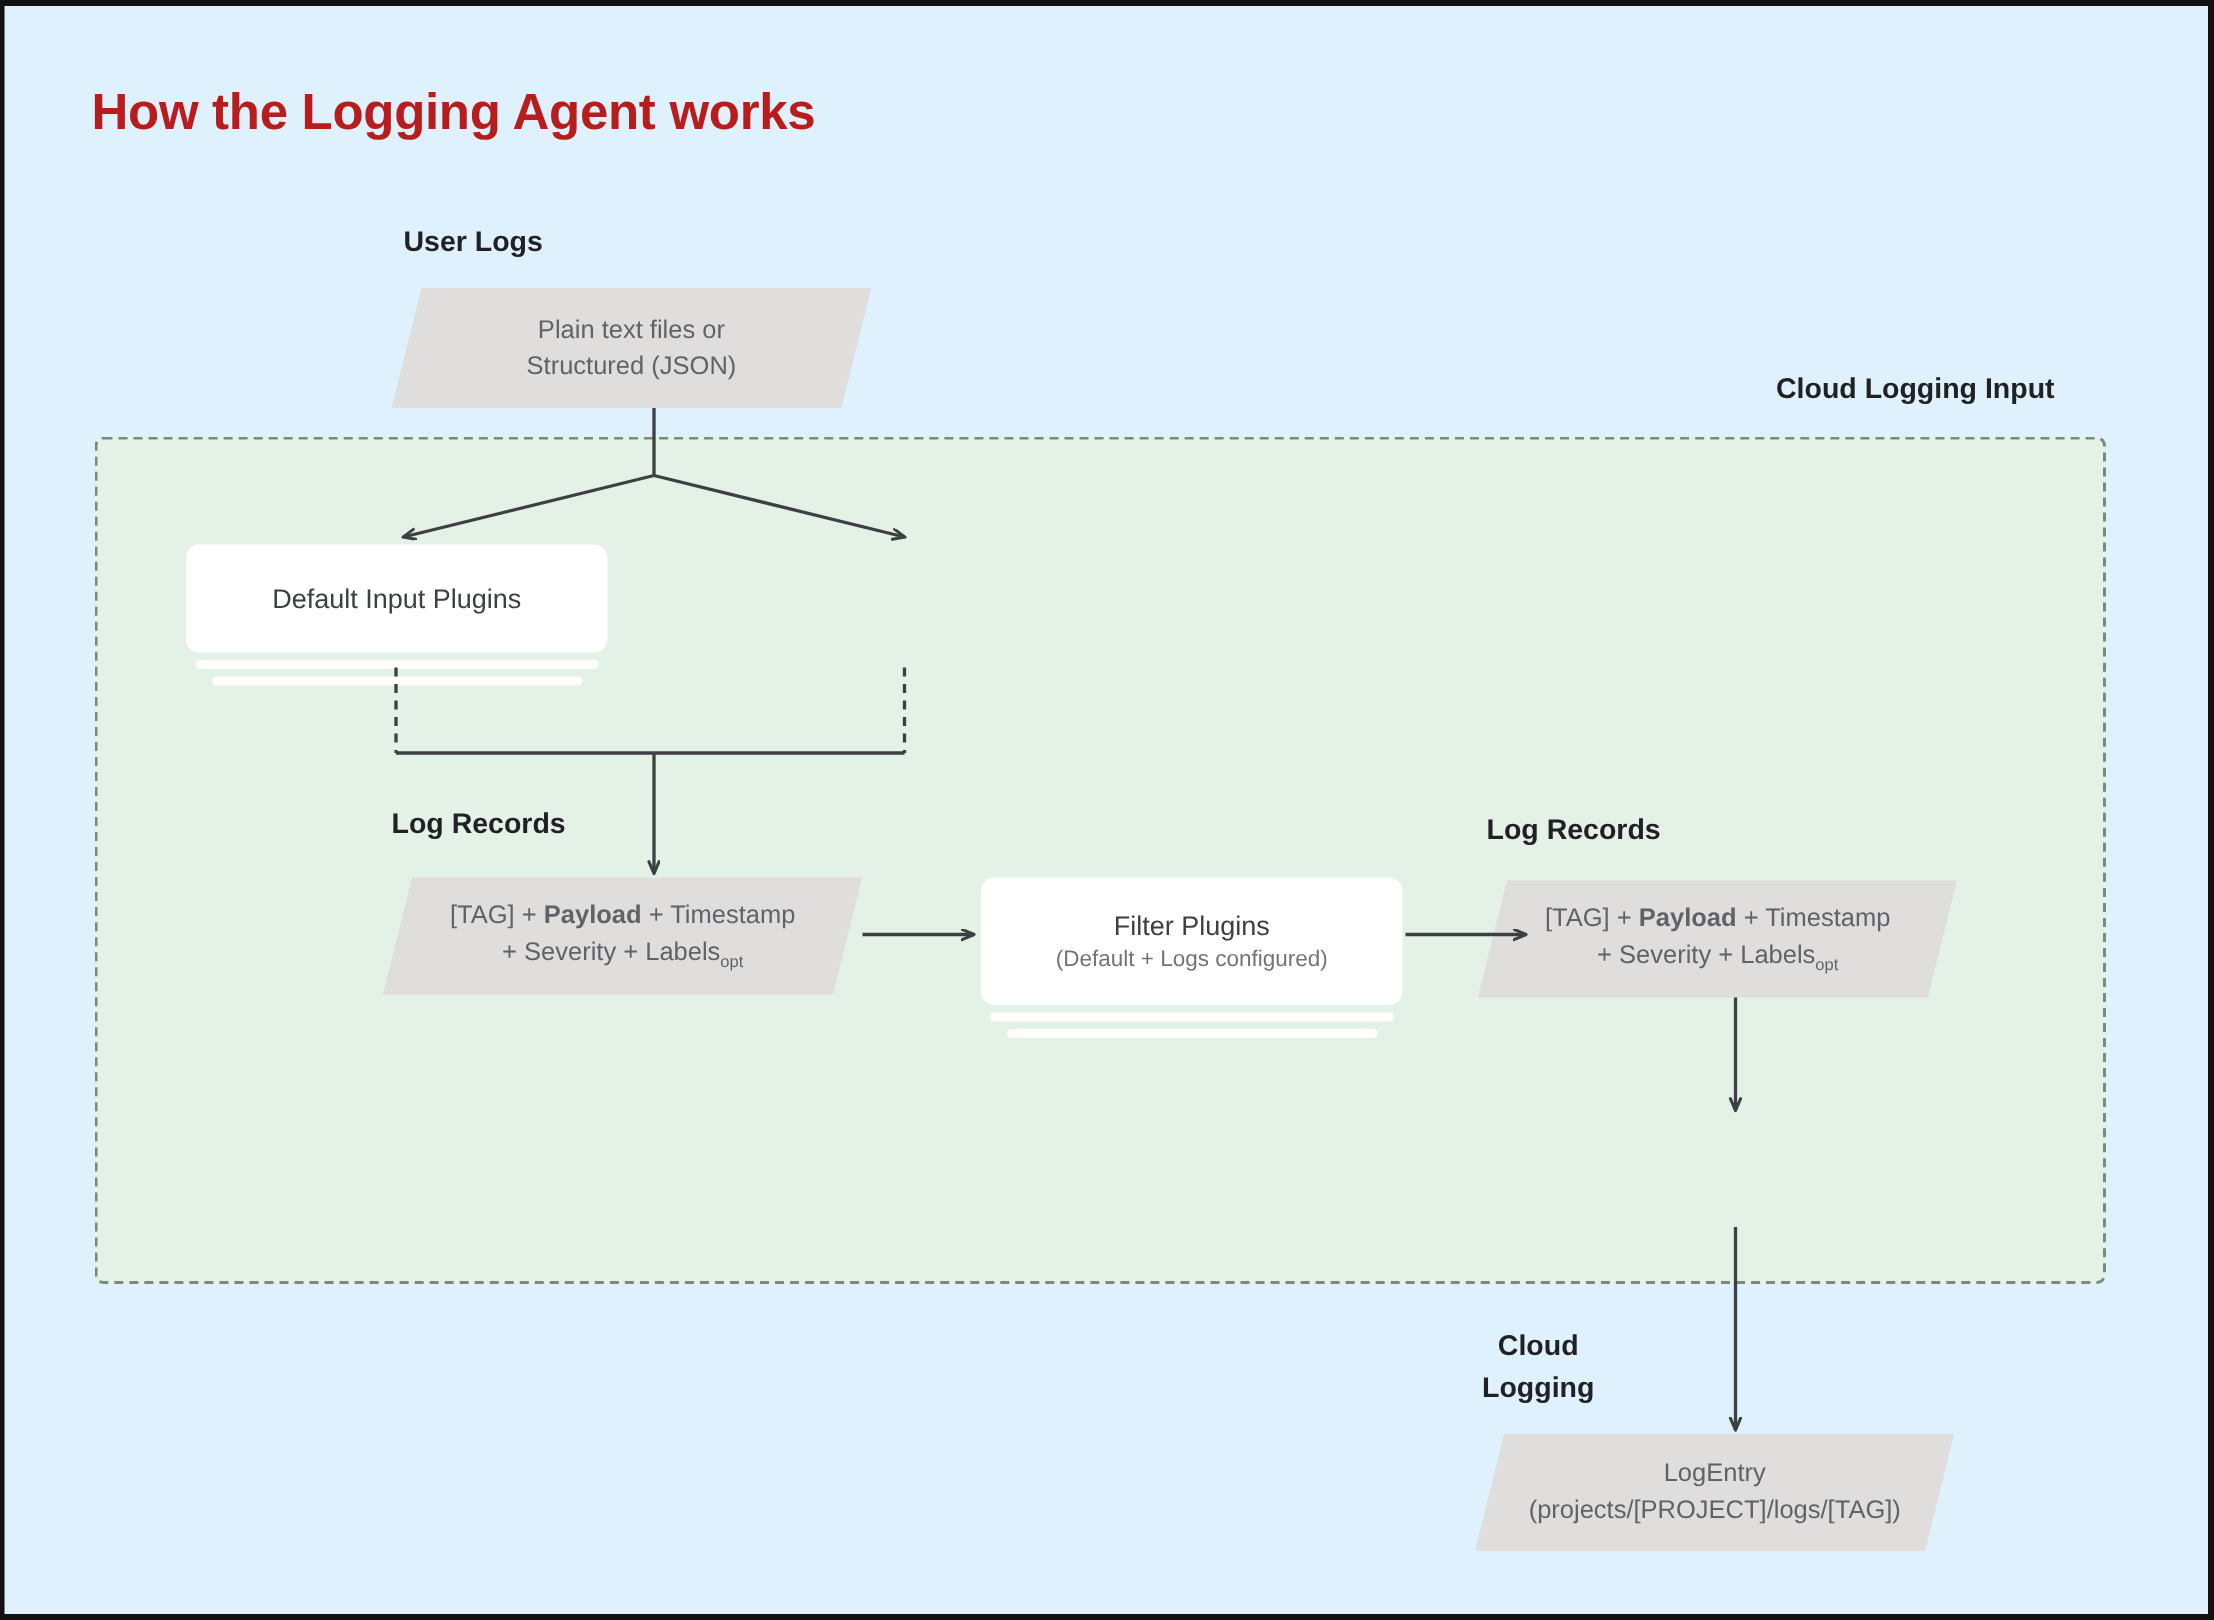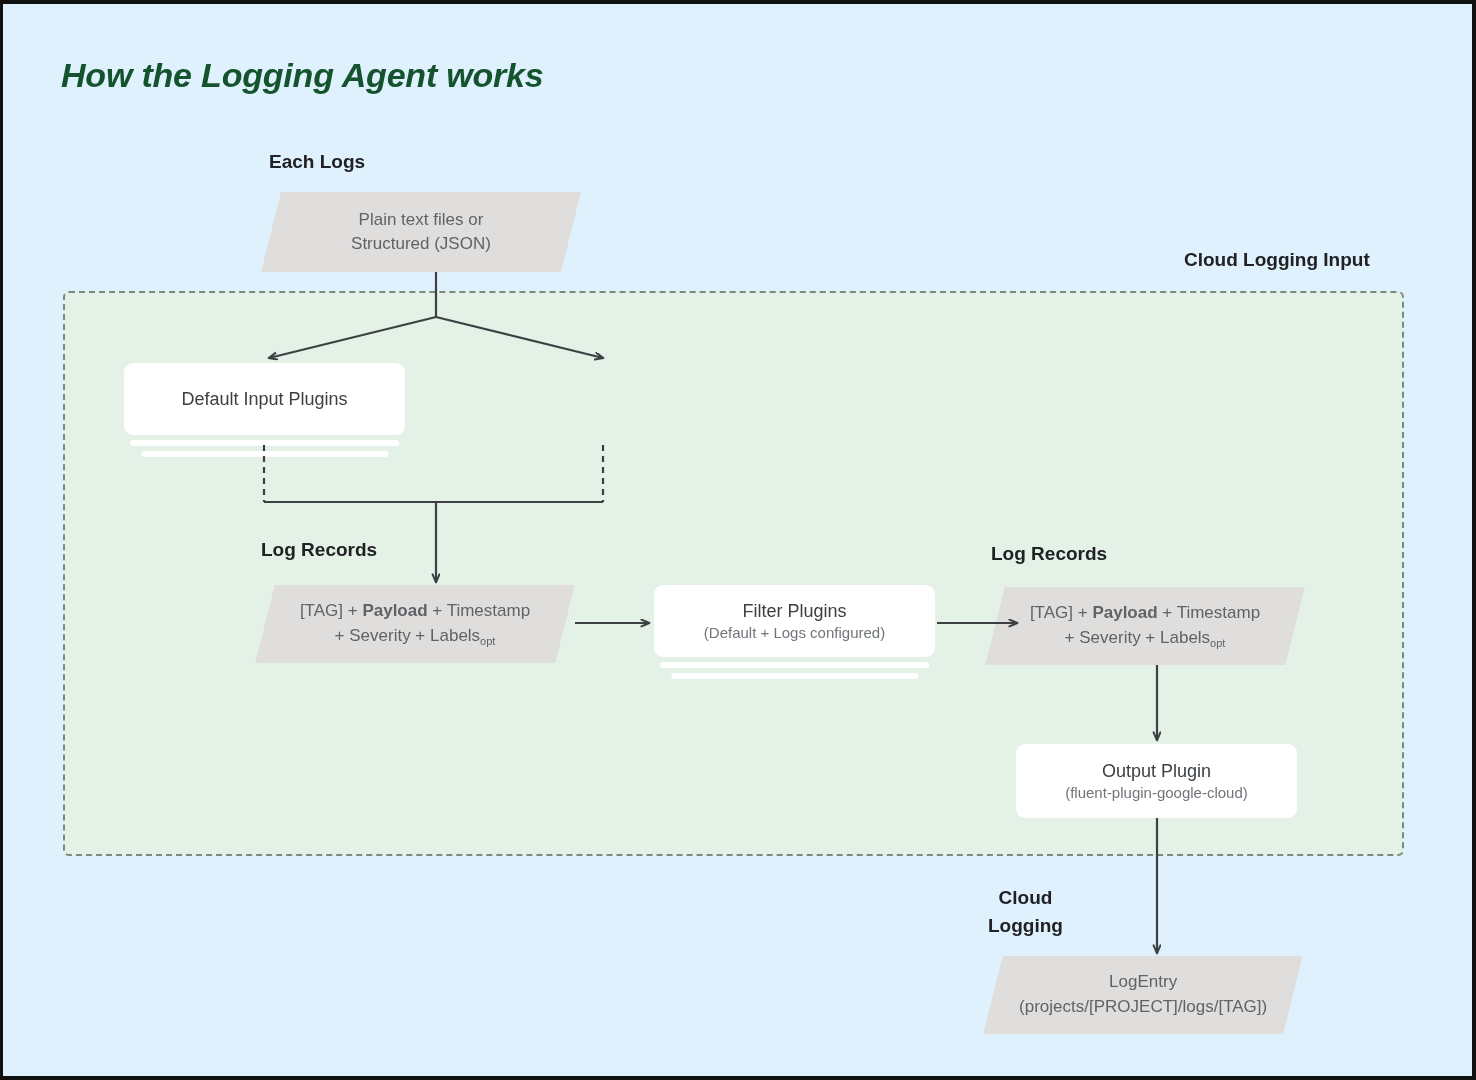--- a/index.html
+++ b/index.html
@@ -23,23 +23,22 @@
     overflow: hidden;
   }
 
   .abs { position: absolute; }
 
   
   #page-title {
     left: 58px; top: 52px;
     font-size: 34px;
     font-weight: bold;
-    color: #14532d;
+    color: #b91c1c;
     letter-spacing: -0.2px;
-    font-style: italic;
   }
 
   
   .group-label {
     font-size: 19px;
     font-weight: bold;
     color: #202124;
     white-space: pre-line;
     line-height: 1.45;
   }
@@ -126,21 +125,21 @@
   .stack-1 { top: 100%;  width: 96%; margin-top: 5px; }
   .stack-2 { top: 100%;  width: 88%; margin-top: 16px; }
 
   #box-default-input { left: 121px;  top: 359px; }
   #box-default-input .card { width: 281px; height: 72px; }
 
   #box-custom-input  { left: 461px;  top: 359px; }
   #box-custom-input  .card { width: 281px; height: 82px; }
 
   #box-filter        { left: 651px;  top: 581px; }
-  #box-filter .card  { width: 281px; height: 72px; }
+  #box-filter .card  { width: 281px; height: 85px; }
 
   #box-output        { left: 1013px; top: 740px; }
   #box-output .card  { width: 281px; height: 74px; }
 
   
   #caption-transform {
     left: 622px; top: 693px;
     width: 340px;
     text-align: center;
     font-size: 16px;
@@ -160,21 +159,21 @@
 </style>
 </head>
 <body>
 
 <div id="canvas">
 
   <div class="abs" id="page-title">How the Logging Agent works</div>
 
   <div class="abs" id="agent-container"></div>
 
-  <div class="abs group-label" id="label-user-logs">Each Logs</div>
+  <div class="abs group-label" id="label-user-logs">User Logs</div>
   <div class="abs group-label" id="label-agent">Cloud Logging Input</div>
   <div class="abs group-label" id="label-log-records-1">Log Records</div>
   <div class="abs group-label" id="label-log-records-2">Log Records</div>
   <div class="abs group-label" id="label-cloud-logging">Cloud
 Logging</div>
 
   <div class="abs para" id="para-user-logs">
     <div class="para-text">
       <div>Plain text files or</div>
       <div>Structured (JSON)</div>
@@ -214,26 +213,20 @@
     <div class="para-text">
       <div>
         <span>[TAG] + </span><b>Payload</b><span> + Timestamp</span>
       </div>
       <div>
         <span>+ Severity + Labels</span><span class="sub">opt</span>
       </div>
     </div>
   </div>
 
-  <div class="card-wrap" id="box-output">
-    <div class="card">
-      <div class="t1">Output Plugin</div>
-      <div class="t2">(fluent-plugin-google-cloud)</div>
-    </div>
-  </div>
 
   <div class="abs para" id="para-logentry">
     <div class="para-text">
       <div>LogEntry</div>
       <div>(projects/[PROJECT]/logs/[TAG])</div>
     </div>
   </div>
 
 
   <svg class="abs" id="connectors" viewBox="0 0 1476 1080">

